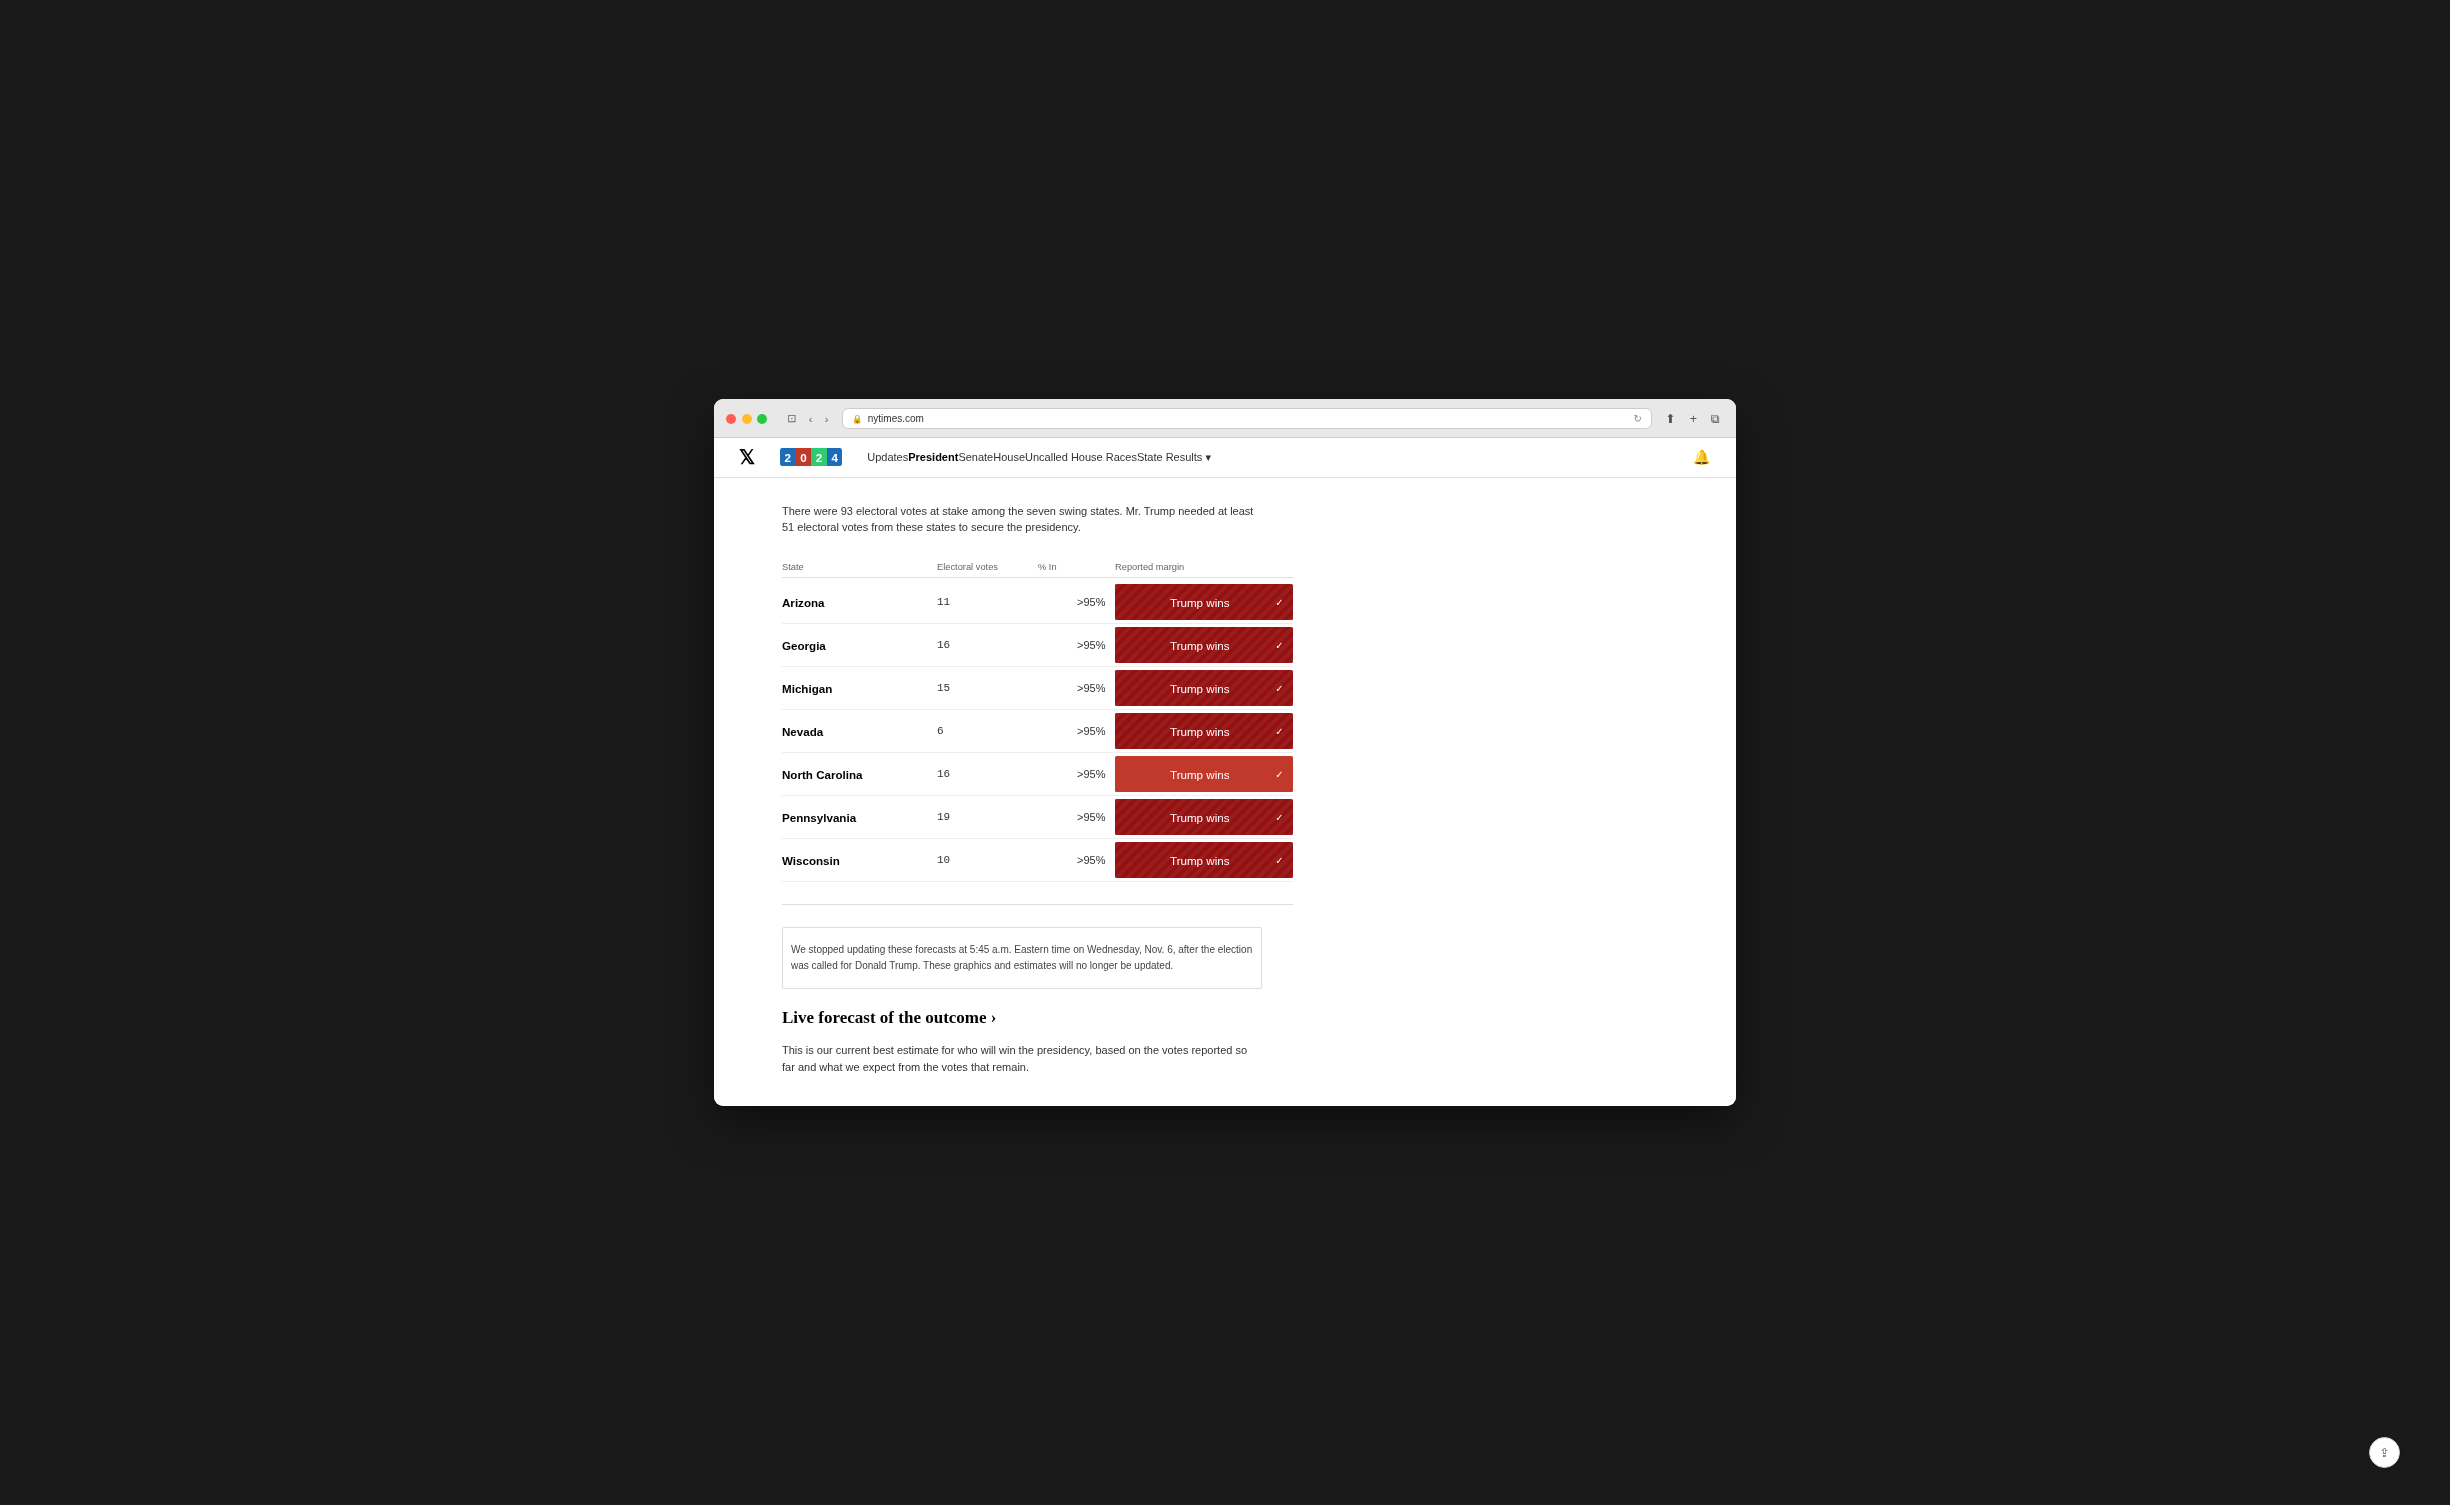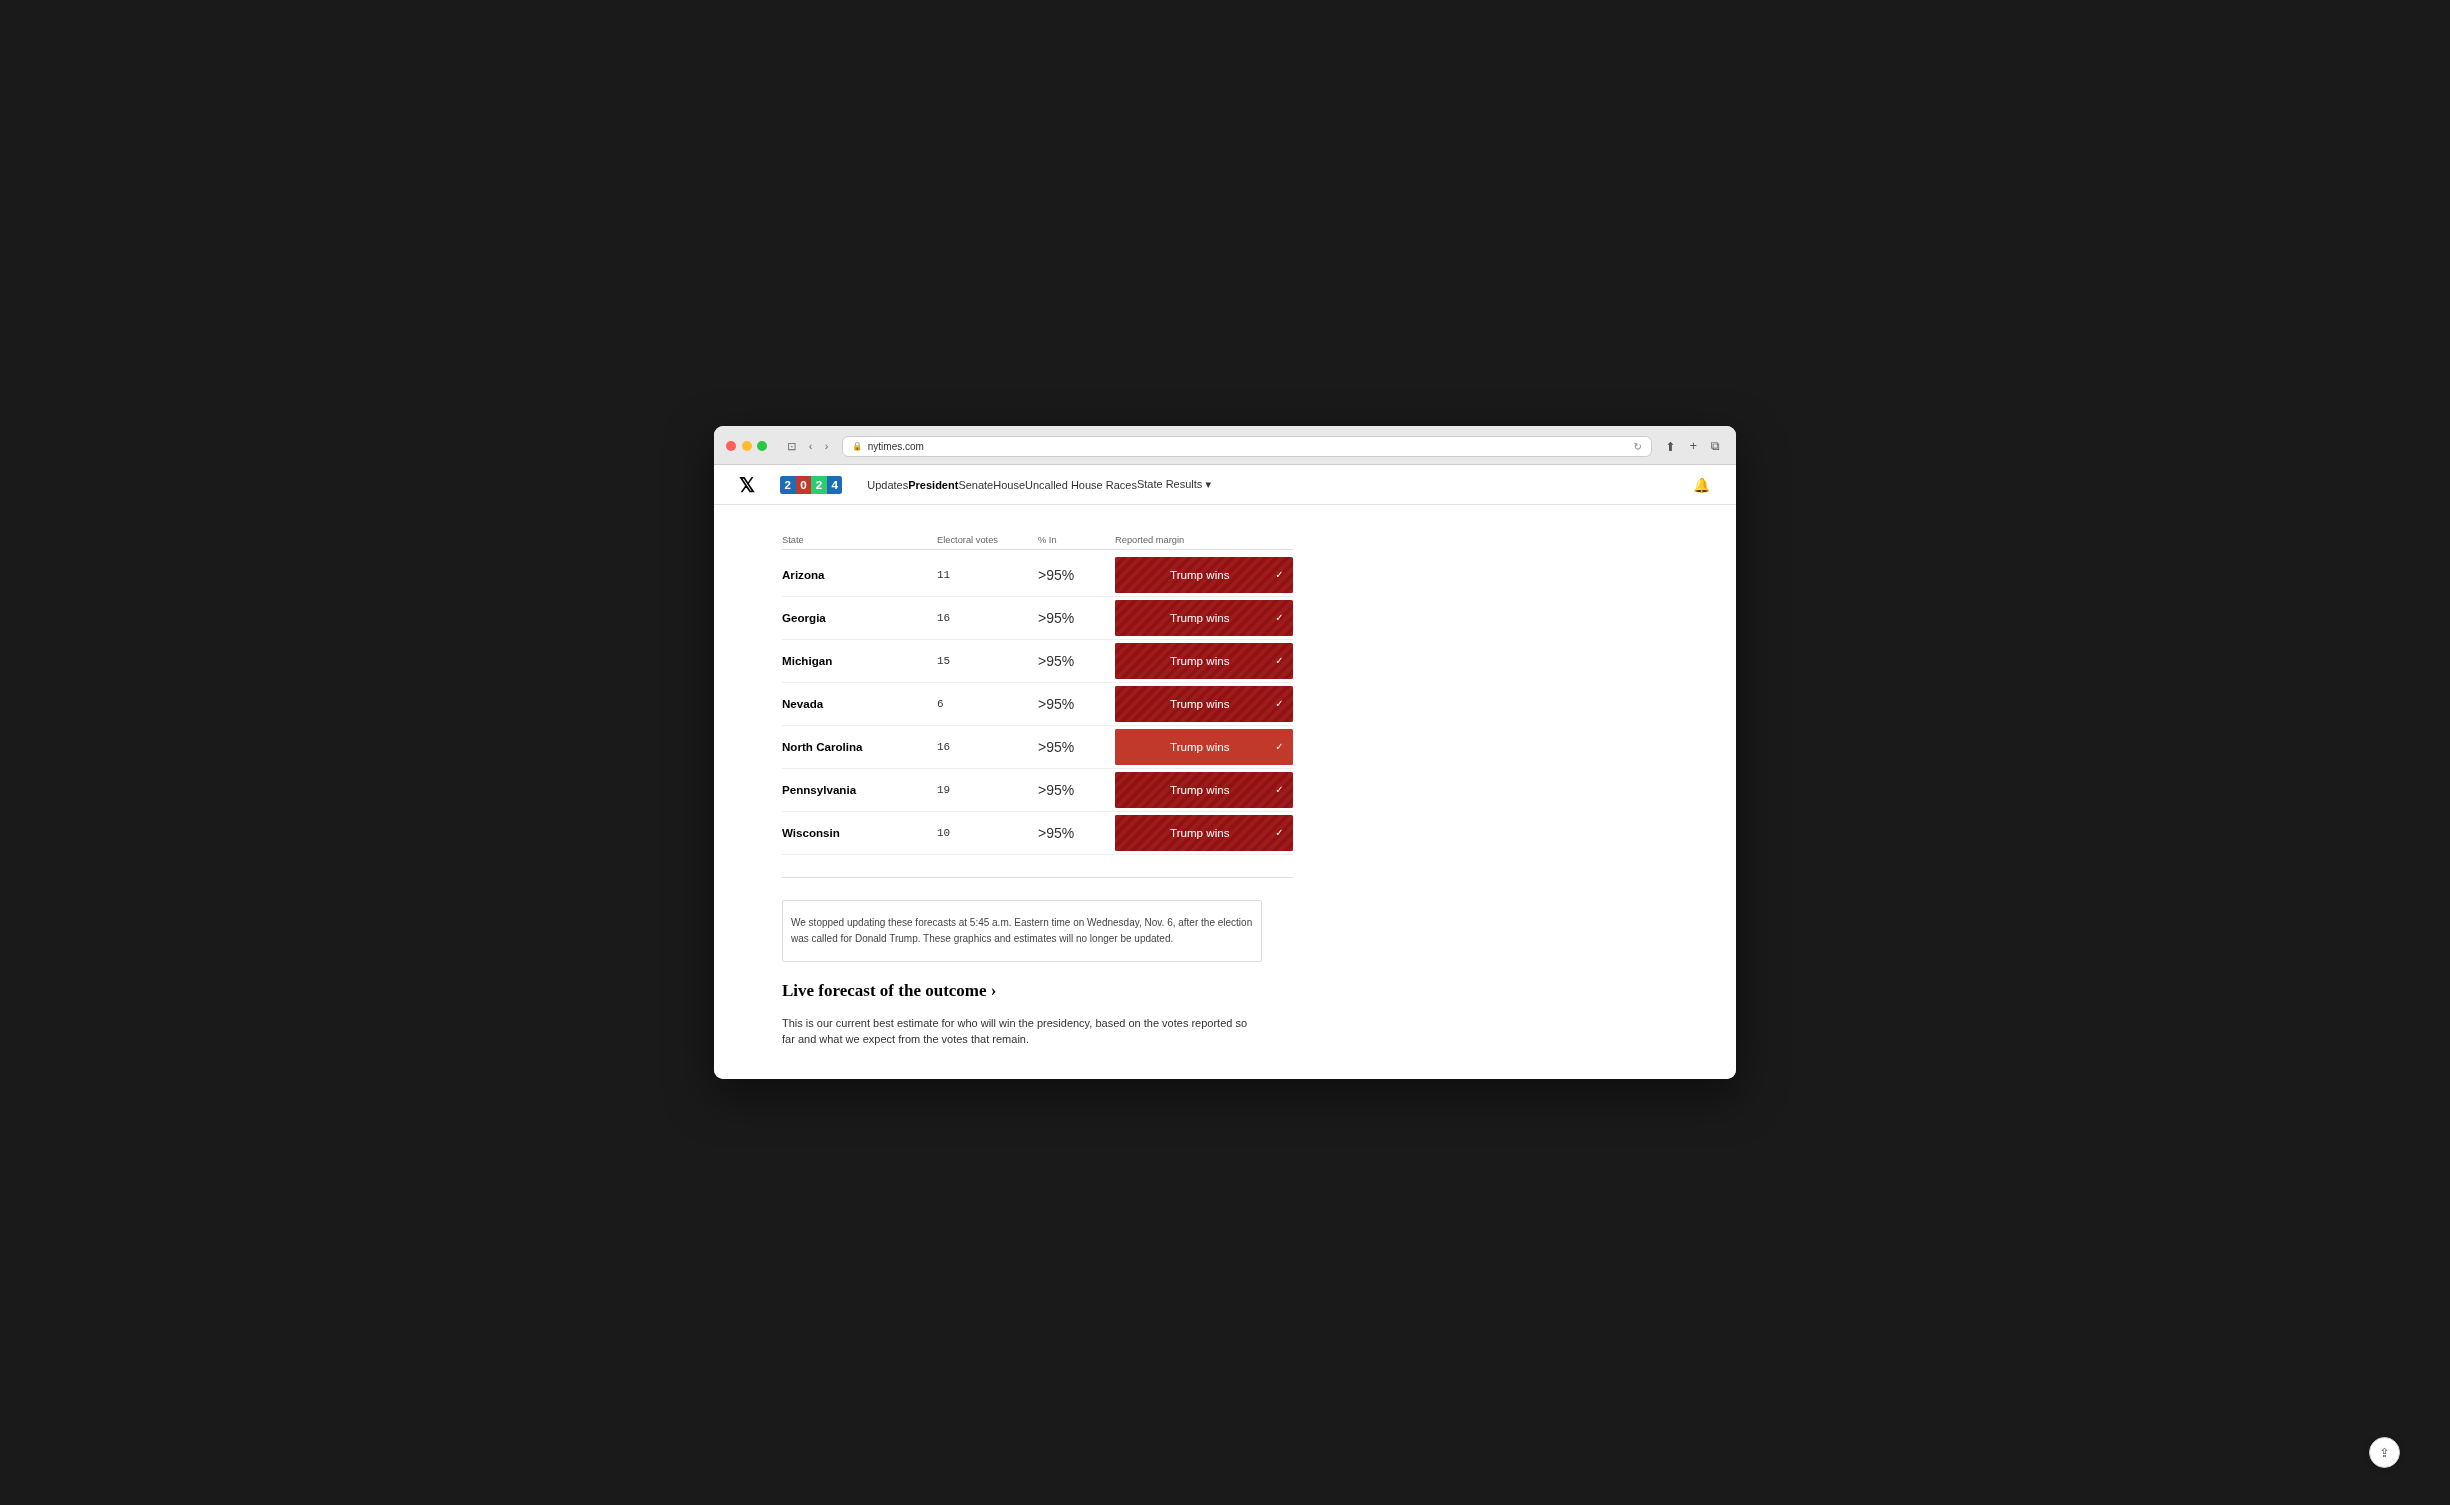--- a/index.html
+++ b/index.html
@@ -218,22 +218,23 @@
       color: #000;
     }
 
     .ev-count {
       font-size: 11px;
       color: #333;
       font-family: Liberation Mono, monospace;
     }
 
     .pct-in {
-      font-size: 14px;
-      color: #333;
+      font-size: 11px;
+      color: #333;
+      margin-left: 39px;
     }
 
     .result-bar {
       position: relative;
       height: 36px;
       display: flex;
       align-items: center;
       overflow: hidden;
       border-radius: 1.5px;
     }
@@ -384,20 +385,21 @@
         <a class="nav-link">House</a>
         <a class="nav-link">Uncalled House Races</a>
         <a class="nav-link">State Results ▾</a>
       </div>
       <div class="nav-right">
         <span class="bell-icon">🔔</span>
       </div>
     </nav>
 
     <div class="main-content">
+      <p class="section-desc">There were 93 electoral votes at stake among the seven swing states. Mr. Trump needed at least 51 electoral votes from these states to secure the presidency.</p>
 
       <div class="swing-table">
 
         <div class="table-header">
           <span class="table-header-cell">State</span>
           <span class="table-header-cell">Electoral votes</span>
           <span class="table-header-cell">% In</span>
           <span class="table-header-cell">Reported margin</span>
         </div>
 

